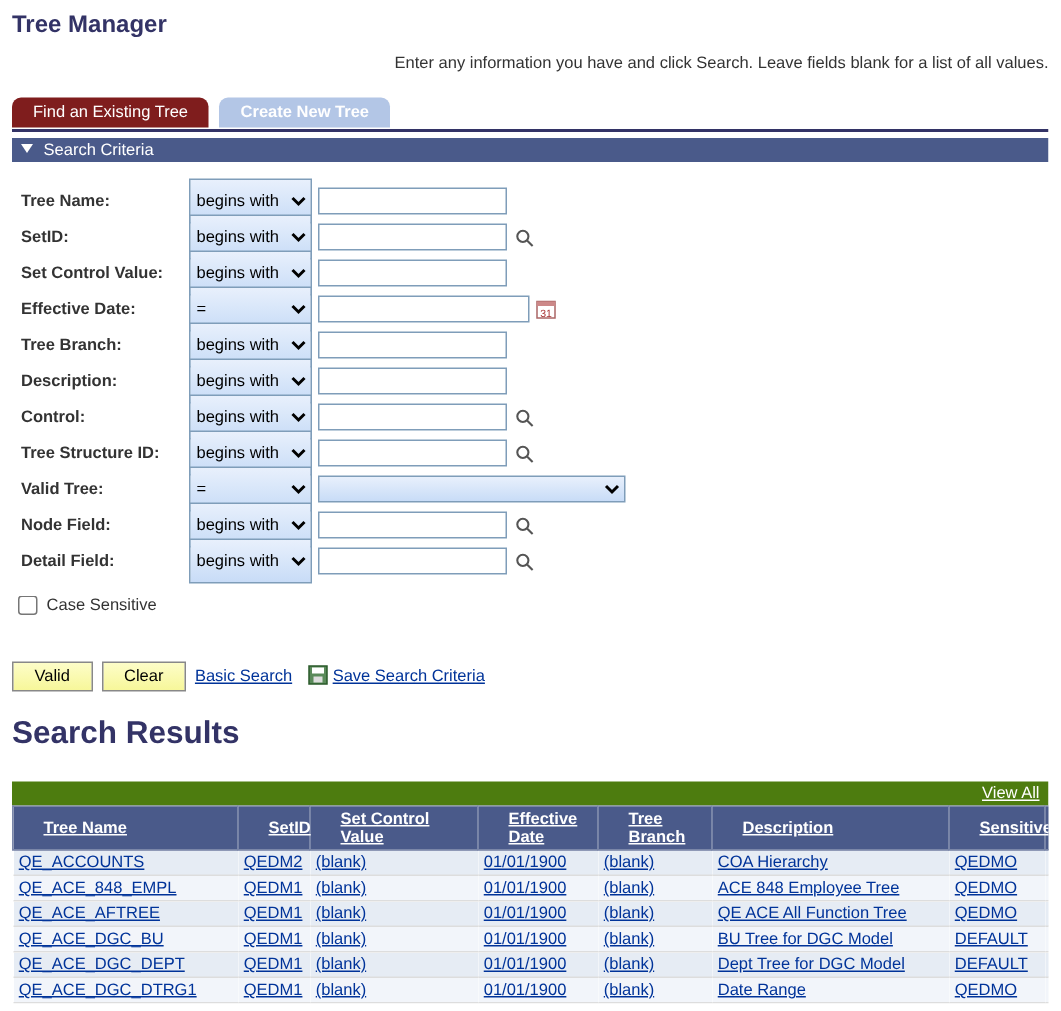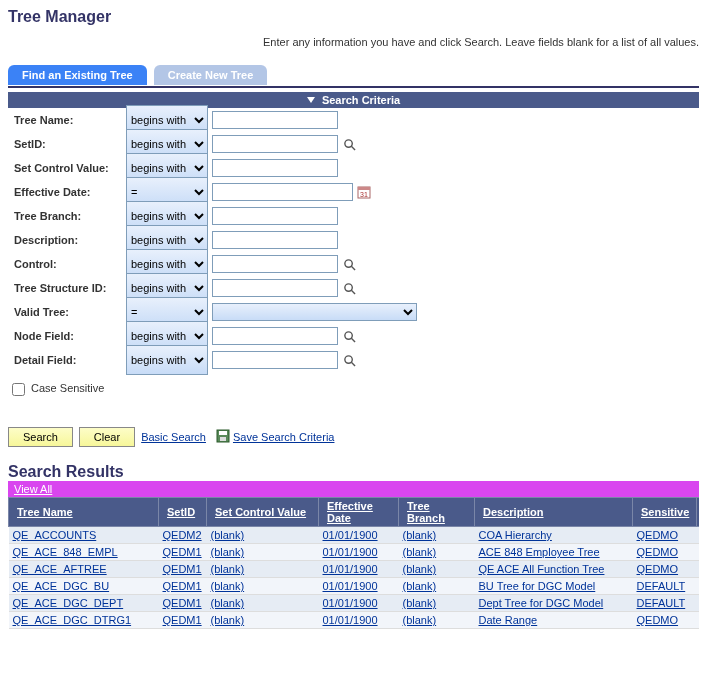--- a/index.html
+++ b/index.html
@@ -28,50 +28,49 @@
   .tab {
     display: inline-block;
     padding: 4px 14px;
     border-radius: 6px 6px 0 0;
     font-size: 11px;
     cursor: pointer;
     position: relative;
     top: 1px;
   }
   .tab.active {
-    background: #3b82f6;
+    background: #7f1d1d;
     color: #fff;
-    font-weight: bold;
+    font-weight: normal;
   }
   .tab.inactive {
     background: #b3c6e6;
     color: #fff;
     font-weight: bold;
     margin-left: 4px;
   }
   .section-header {
     background: #4a5a8a;
     color: #fff;
-    font-weight: bold;
+    font-weight: normal;
     padding: 2px 6px;
     font-size: 11px;
-    text-align: center;
   }
   .section-header .triangle {
     display: inline-block;
     width: 0; height: 0;
     border-left: 4px solid transparent;
     border-right: 4px solid transparent;
     border-top: 6px solid #fff;
     margin-right: 4px;
     position: relative;
     top: -1px;
   }
   .criteria {
-    margin: 2px 0 10px 6px;
+    margin: 16px 0 10px 6px;
   }
   .criteria-row {
     display: flex;
     align-items: center;
     margin-bottom: 4px;
     height: 20px;
   }
   .criteria-label {
     width: 112px;
     font-weight: bold;
@@ -128,31 +127,31 @@
     text-decoration: underline;
     cursor: pointer;
     font-size: 11px;
   }
   .save-icon {
     display:inline-block;
     margin: 0 3px 0 10px;
   }
   .results-title {
     color: #333366;
-    font-size: 16px;
+    font-size: 21px;
     font-weight: bold;
-    margin-bottom: 0;
+    margin-bottom: 20px;
   }
   .nav-bar {
-    background: #d946ef;
+    background: #4d7c0f;
     color: #fff;
     padding: 2px 6px;
     font-size: 11px;
     display: flex;
-    justify-content: flex-start;
+    justify-content: flex-end;
     align-items: center;
   }
   .nav-bar a { color: #fff; text-decoration: underline; cursor:pointer; }
   .nav-right span { margin: 0 3px; }
   .nav-btn {
     display:inline-block;
     width:14px;height:14px;
     background:#aab8d8;
     text-align:center;
     line-height:14px;
@@ -164,21 +163,21 @@
     border-collapse: collapse;
     width: 100%;
     table-layout: fixed;
   }
   table.results th {
     background: #4a5a8a;
     color: #fff;
     font-weight: bold;
     font-size: 11px;
     text-align: left;
-    padding: 2px 8px;
+    padding: 2px 20px;
     border: 1px solid #7a86a8;
     text-decoration: underline;
     cursor: pointer;
   }
   table.results td {
     font-size: 11px;
     padding: 2px 4px;
     border-bottom: 1px solid #ddd;
     white-space: nowrap;
     overflow: hidden;
@@ -299,21 +298,21 @@
       </span>
     </div>
   </div>
 
 <div class="checkbox-row">
   <input type="checkbox" style="">
   <label>Case Sensitive</label>
 </div>
 
 <div class="buttons-row">
-  <button class="btn">Search</button>
+  <button class="btn">Valid</button>
   <button class="btn">Clear</button>
   <a class="link">Basic Search</a>
   <span class="save-icon">
     <svg width="14" height="14" viewBox="0 0 14 14">
         <rect x="1" y="1" width="12" height="12" fill="#5a8a5a" stroke="#2a5a2a"></rect>
         <rect x="3" y="2" width="8" height="4" fill="#fff"></rect>
         <rect x="4" y="8" width="6" height="4" fill="#ddd"></rect>
       </svg>
   </span>
   <a class="link">Save Search Criteria</a>

